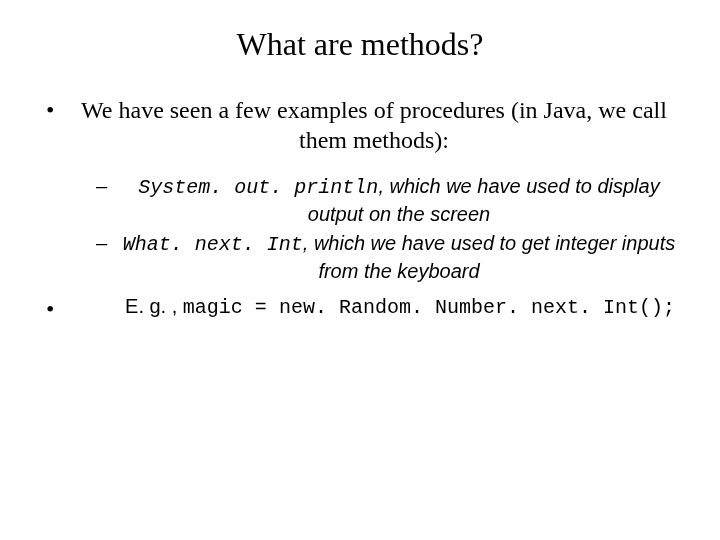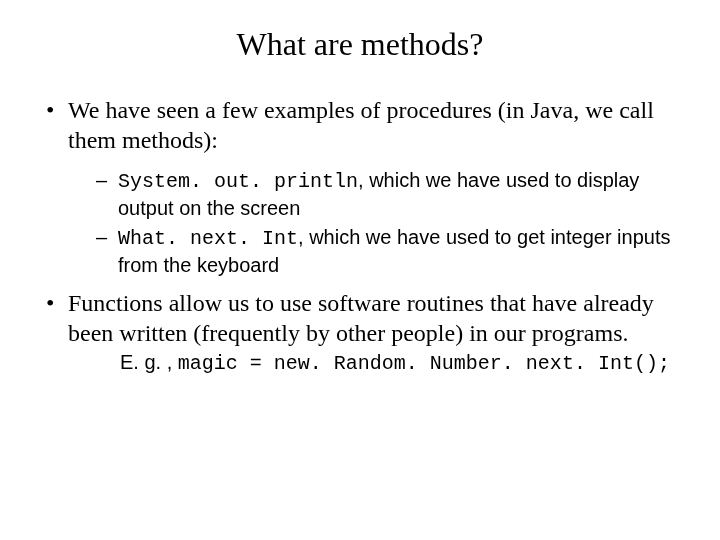--- a/index.html
+++ b/index.html
@@ -21,39 +21,41 @@
     text-align: center;
     font-size: 32px;
     margin-top: 6px;
     margin-bottom: 32px;
     font-weight: normal;
   }
   ul.bullets {
     list-style: none;
     padding: 0;
     margin: 0;
+    text-align: center;
   }
   ul.bullets > li {
     position: relative;
     font-size: 24px;
     line-height: 1.25;
     padding-left: 28px;
     margin-bottom: 8px;
   }
   ul.bullets > li::before {
     content: "•";
     position: absolute;
     left: 6px;
     top: 0;
     font-size: 24px;
   }
   ul.sub {
     list-style: none;
     padding: 0;
-    margin: 12px 0 10px 0;
+    margin: 18px 0 10px 0;
+    font-style: italic;
   }
   ul.sub > li {
     position: relative;
     font-size: 20px;
     line-height: 1.3;
     padding-left: 50px;
     margin-bottom: 3px;
     font-family: Arial, Helvetica, sans-serif;
   }
   ul.sub > li::before {
@@ -88,21 +90,20 @@
         <li>
           <span class="mono">System. out. println</span><span>, which we have used to display output on the screen</span>
         </li>
         <li>
           <span class="mono">What. next. Int</span><span>, which we have used to get integer inputs from the keyboard</span>
         </li>
       </ul>
     </li>
 
     <li>
-      <span>Functions allow us to use software routines that have already been written (frequently by other people) in our programs.</span>
       <div class="eg">
         <span>E. g. ,  </span><span class="mono">magic = new. Random. Number. next. Int();</span>
       </div>
     </li>
 
   </ul>
 
 </div>
 
 </body></html>

